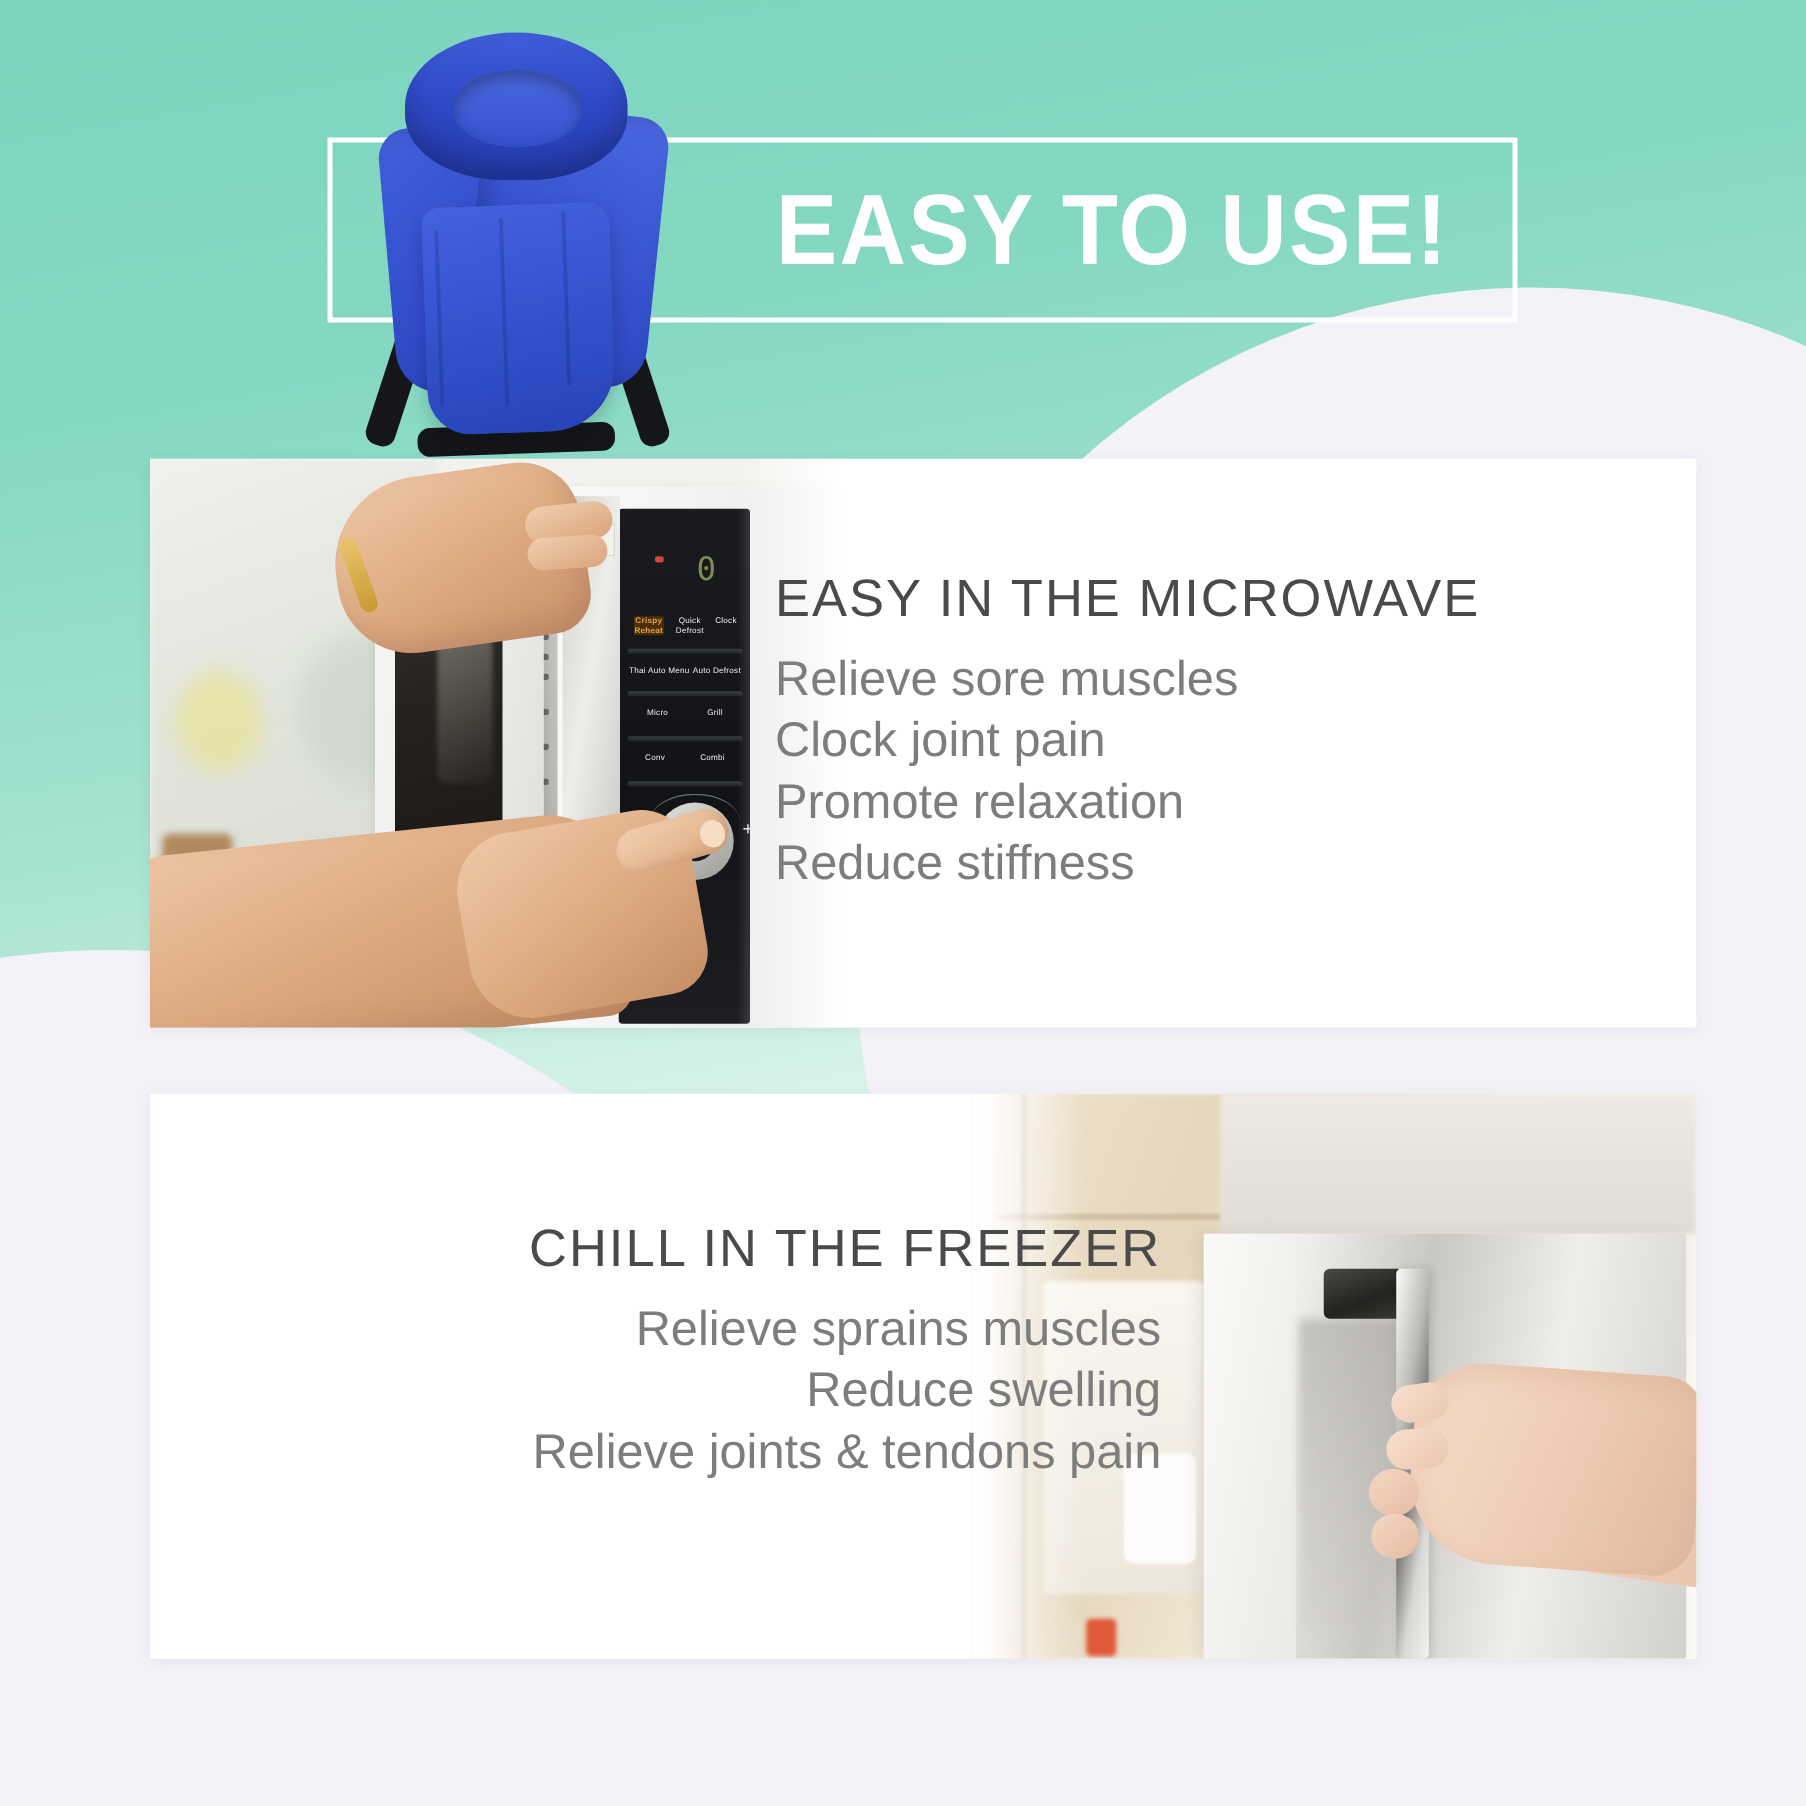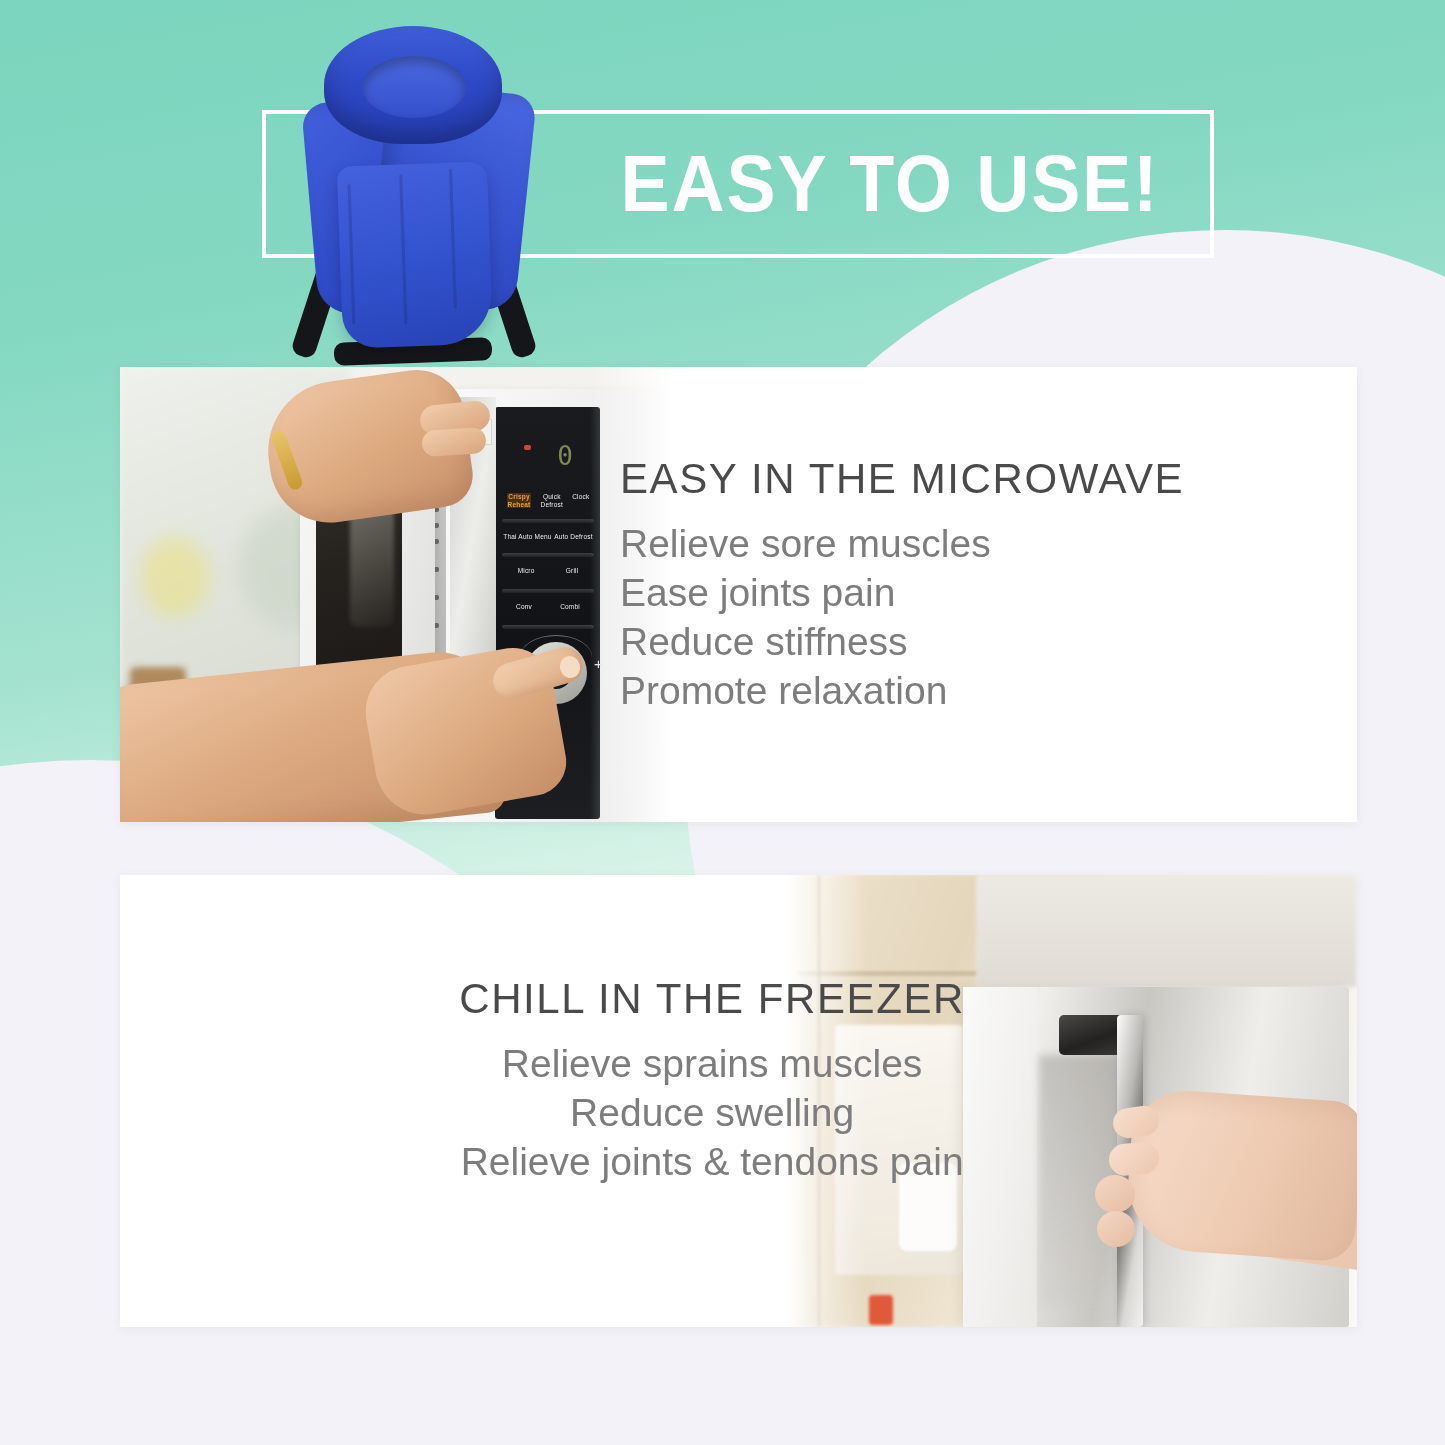--- a/index.html
+++ b/index.html
@@ -114,21 +114,21 @@
   #photo-freezer   { width:580px; height:452px; }
 
   .fade-r { position:absolute; right:0; top:0; width:90px; height:100%;
             background:linear-gradient(90deg,rgba(255,255,255,0) 0%,#fff 92%); z-index:5; }
   .fade-l { position:absolute; left:0; top:0; width:90px; height:100%;
             background:linear-gradient(270deg,rgba(255,255,255,0) 0%,#fff 92%); z-index:5; }
 
   .copy { flex:1 1 auto; position:relative; }
   .copy-inner { position:absolute; }
   #copy-heat  { left:620px; top:455px; }
-  #copy-chill { right:480px; top:975px; text-align:center; }
+  #copy-chill { right:516px; top:975px; text-align:right; }
 
   .sec-title {
     font-size:42px; color:#4A4A4A; letter-spacing:1.6px;
     font-weight:400; margin-bottom:16px; white-space:nowrap;
   }
   .sec-list { list-style:none; }
   .sec-list li {
     font-size:39px; color:#7D7D7D; line-height:1.26;
     font-weight:300; white-space:nowrap;
   }
@@ -456,23 +456,23 @@
     <div class="fade-r"></div>
   </div>
 
   <div class="copy"></div>
 </div>
 
 <div class="copy-inner" id="copy-heat" style="z-index:6;">
   <div class="sec-title">EASY IN THE MICROWAVE</div>
   <ul class="sec-list">
     <li>Relieve sore muscles</li>
-    <li>Ease joints pain</li>
+    <li>Clock joint pain</li>
+    <li>Promote relaxation</li>
     <li>Reduce stiffness</li>
-    <li>Promote relaxation</li>
   </ul>
 </div>
 
 <div class="card" id="card-chill">
 
   <div class="copy"></div>
 
   <div class="photo" id="photo-freezer">
     <div class="fz">
       <div class="fz-wall"></div>

